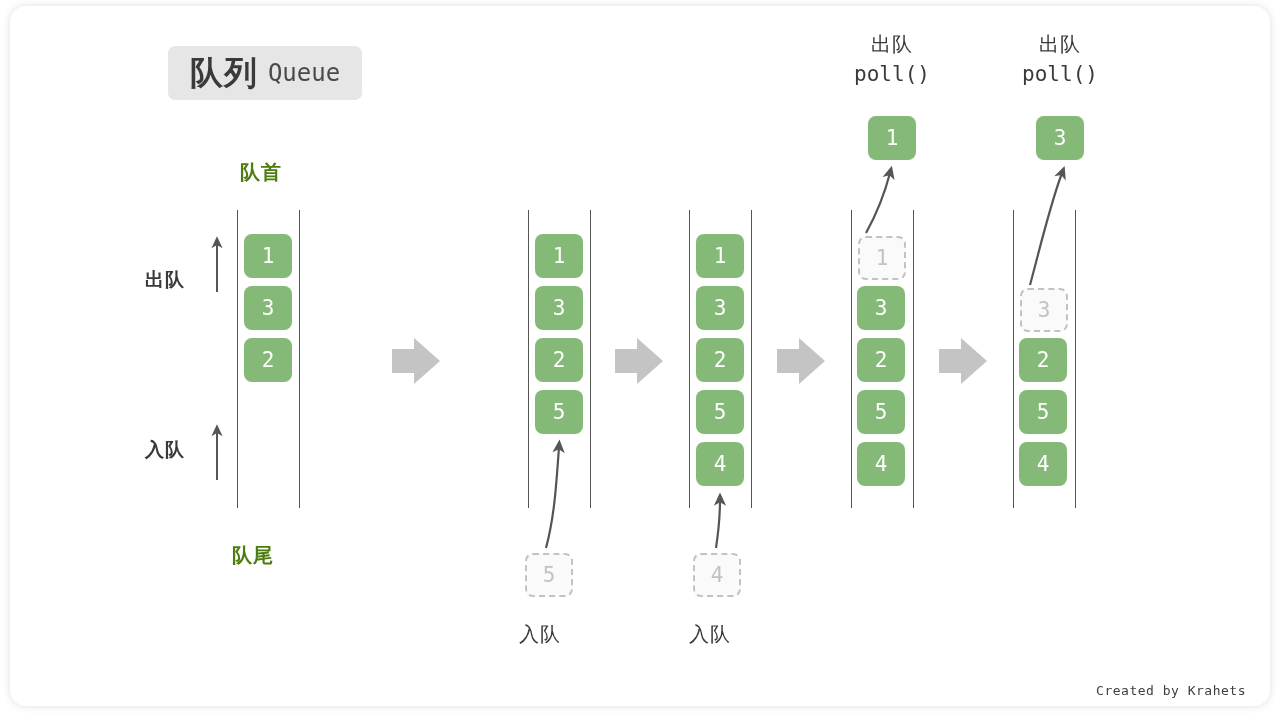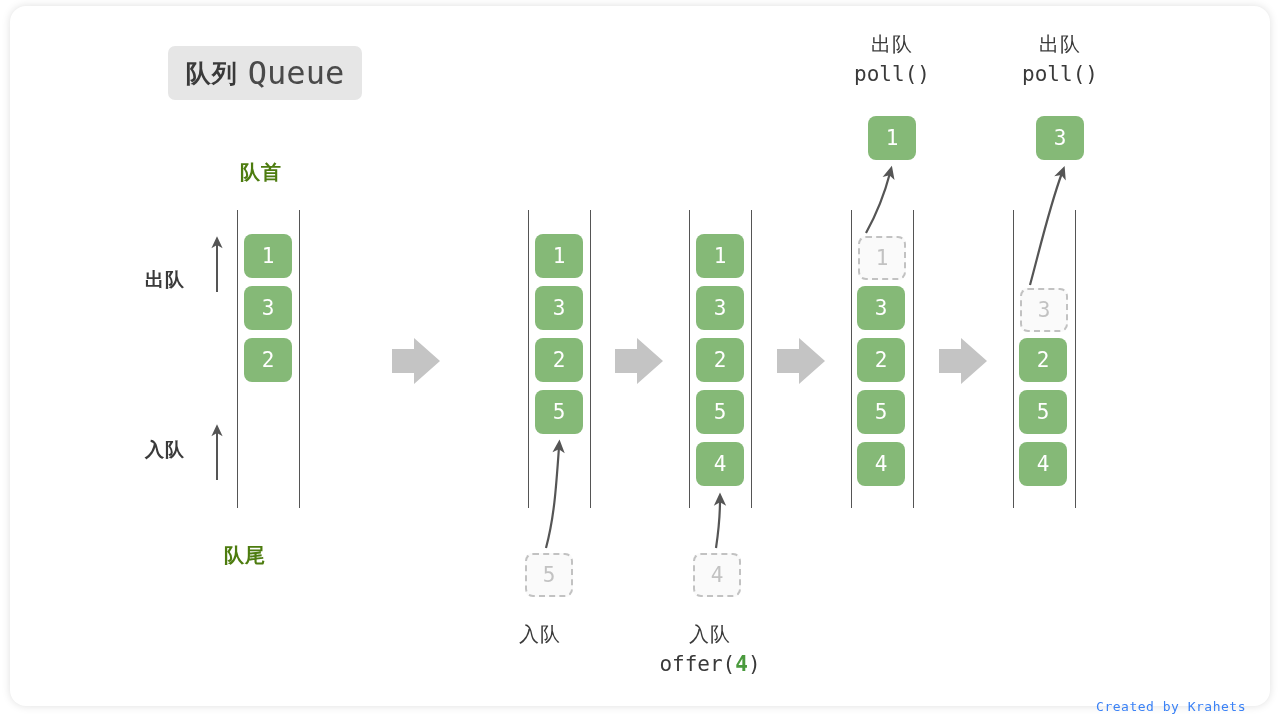--- a/index.html
+++ b/index.html
@@ -4,22 +4,22 @@
 <style>
   html,body{margin:0;padding:0;background:#ffffff;}
   body{width:1280px;height:720px;font-family:"Liberation Sans","DejaVu Sans",sans-serif;overflow:hidden;}
   .card{position:absolute;left:10px;top:6px;width:1260px;height:700px;background:#fff;border-radius:16px;
         box-shadow:0 0 9px rgba(0,0,0,0.13);}
   .stage{position:absolute;left:0;top:0;width:1280px;height:720px;}
 
   
   .badge{position:absolute;left:168px;top:46px;width:194px;height:54px;background:#e6e6e6;border-radius:7px;
          display:flex;align-items:center;justify-content:center;}
-  .badge .cn{font-size:25px;font-weight:bold;color:#3a3a3a;letter-spacing:1px;}
-  .badge .en{font-family:"DejaVu Sans Mono","Liberation Mono",monospace;font-size:32px;color:#4a4a4a;margin-left:10px;}
+  .badge .cn{font-size:33px;font-weight:bold;color:#3a3a3a;letter-spacing:1px;}
+  .badge .en{font-family:"DejaVu Sans Mono","Liberation Mono",monospace;font-size:24px;color:#4a4a4a;margin-left:10px;}
 
   
   .hdlabel{position:absolute;font-size:20px;font-weight:bold;color:#4d7c0f;letter-spacing:1px;}
 
   
   .oplabel{position:absolute;font-size:19px;font-weight:bold;color:#3a3a3a;letter-spacing:1px;}
 
   
   .rail{position:absolute;width:1px;background:#555;}
 
@@ -29,38 +29,38 @@
         font-family:"DejaVu Sans Mono","Liberation Mono",monospace;}
   .cell.ghost{background:#fafafa;border:2px dashed #c2c2c2;color:#c2c2c2;
               width:44px;height:40px;}
 
   
   .cap{position:absolute;text-align:center;line-height:1.45;}
   .cap .cn{display:block;font-size:20px;color:#3a3a3a;letter-spacing:1px;}
   .cap .fn{display:block;font-family:"DejaVu Sans Mono","Liberation Mono",monospace;font-size:21px;color:#3a3a3a;}
   .cap .arg{color:#4a9a3d;font-weight:bold;}
 
-  .credit{position:absolute;right:34px;bottom:6px;font-family:"DejaVu Sans Mono","Liberation Mono",monospace;
-          font-size:13px;color:#3b82f6;letter-spacing:.5px;}
+  .credit{position:absolute;right:34px;bottom:22px;font-family:"DejaVu Sans Mono","Liberation Mono",monospace;
+          font-size:13px;color:#404040;letter-spacing:.5px;}
   svg{position:absolute;left:0;top:0;width:1280px;height:720px;pointer-events:none;}
 </style>
 </head>
 <body>
 
 <div class="card"></div>
 
 <div class="stage">
 
   <div class="badge">
     <span class="cn">队列</span>
     <span class="en">Queue</span>
   </div>
 
   <div class="hdlabel" style="left:240px;top:159px;">队首</div>
-  <div class="hdlabel" style="left:224px;top:542px;">队尾</div>
+  <div class="hdlabel" style="left:232px;top:542px;">队尾</div>
 
   <div class="oplabel" style="left:145px;top:267px;">出队</div>
   <div class="oplabel" style="left:145px;top:437px;">入队</div>
 
   <div class="rail" style="left:237px;top:210px;height:298px;"></div>
   <div class="rail" style="left:299px;top:210px;height:298px;"></div>
 
   <div class="rail" style="left:528px;top:210px;height:298px;"></div>
   <div class="rail" style="left:590px;top:210px;height:298px;"></div>
 
@@ -103,21 +103,20 @@
   <div class="cell ghost" style="left:693px;top:553px;">4</div>
 
   <div class="cell" style="left:868px;top:116px;">1</div>
   <div class="cell" style="left:1036px;top:116px;">3</div>
 
   <div class="cap" style="left:460px;top:620px;width:160px;">
     <span class="cn">入队</span>
   </div>
   <div class="cap" style="left:630px;top:620px;width:160px;">
     <span class="cn">入队</span>
-    <span class="fn"><span>offer(</span><span class="arg">4</span><span>)</span></span>
   </div>
 
   <div class="cap" style="left:812px;top:30px;width:160px;">
     <span class="cn">出队</span>
     <span class="fn">poll()</span>
   </div>
   <div class="cap" style="left:980px;top:30px;width:160px;">
     <span class="cn">出队</span>
     <span class="fn">poll()</span>
   </div>

